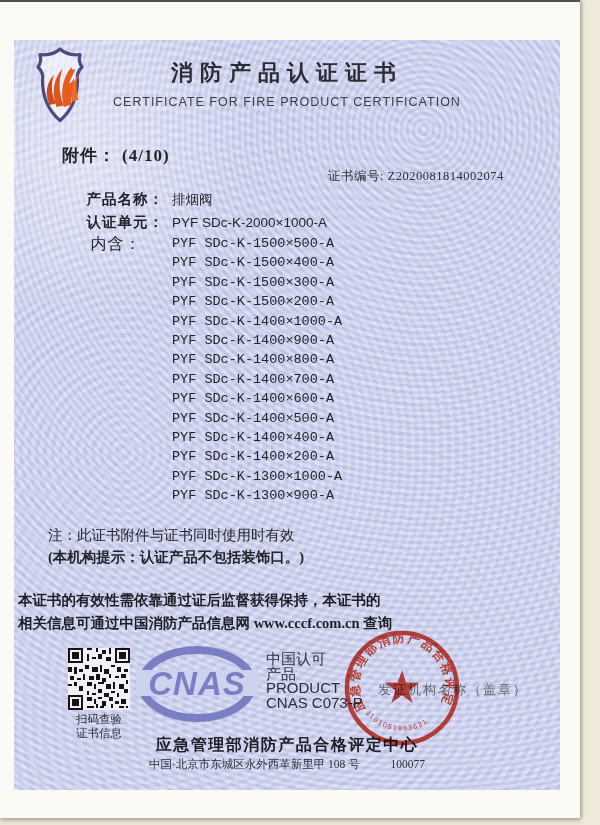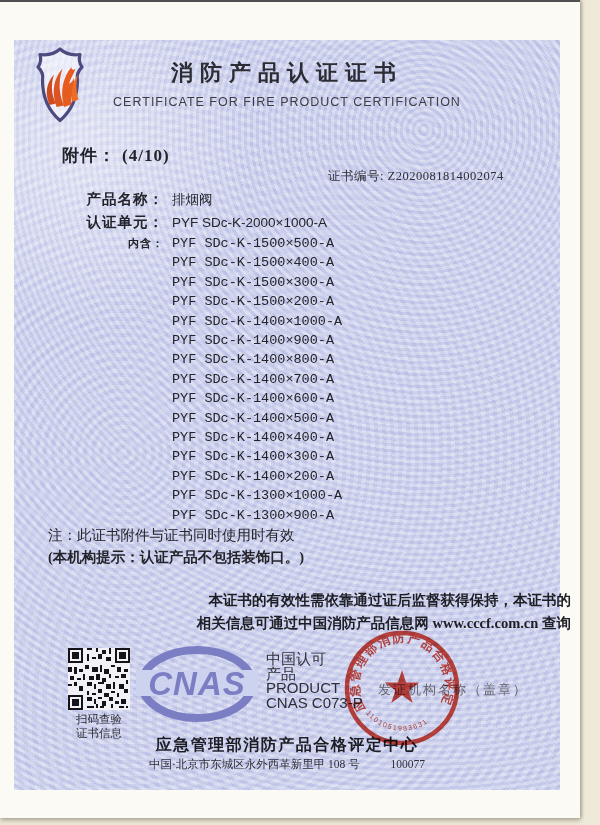--- a/index.html
+++ b/index.html
@@ -36,29 +36,29 @@
 
   .attachment { position:absolute; left:48px; top:104px; font-size:17px; font-weight:600; letter-spacing:1px; }
   .attachment .att-val { margin-left:6px; font-weight:600; }
 
   .cert-no { position:absolute; left:314px; top:128px; font-size:12.5px; color:#2e2e38; letter-spacing:.5px; }
 
   .fields { position:absolute; left:54px; top:148px; width:470px; }
   .frow { display:grid; grid-template-columns:96px auto; line-height:23px; }
   .flabel { font-weight:bold; font-size:14.5px; text-align:right; letter-spacing:1px; }
   .fvalue { font-size:13.5px; padding-left:8px; font-family:Liberation Sans, sans-serif; }
-  .contains-label { font-weight:bold; font-size:11px; text-align:right; letter-spacing:1px; line-height:19.4px; }
+  .contains-label { font-weight:normal; font-size:16px; text-align:center; letter-spacing:1px; line-height:19.4px; }
   .model-list { padding-left:8px; }
   .model-line { font-size:13.5px; line-height:19.4px; font-family:"Liberation Mono","DejaVu Sans Mono",monospace; }
 
   .notes { position:absolute; left:34px; top:485px; font-size:14.5px; line-height:21.5px; }
   .note1 { font-weight:400; }
   .note2 { font-weight:600; }
 
-  .statement { position:absolute; left:11px; top:549px; width:100%; text-align:right;
+  .statement { position:absolute; left:4px; top:549px; width:100%; text-align:left;
                font-size:14.5px; font-weight:600; line-height:23px; color:#1e1e26; }
 
   .qr-block { position:absolute; left:50px; top:608px; width:70px; text-align:center; }
   .qr { width:62px; height:62px; display:block; margin:0 auto; }
   .qr-caption { margin-top:3px; font-size:11.5px; line-height:13.5px; color:#2a2a32; }
 
   .cnas-logo { position:absolute; left:122px; top:604px; width:122px; height:80px; }
 
   .accreditation { position:absolute; left:252px; top:612px; font-size:15px; line-height:14.5px;
                    color:#2e2e3a; font-family:"Liberation Sans","DejaVu Sans",sans-serif; }
@@ -122,21 +122,20 @@
             <div class="model-line">PYF SDc-K-1500×400-A</div>
             <div class="model-line">PYF SDc-K-1500×300-A</div>
             <div class="model-line">PYF SDc-K-1500×200-A</div>
             <div class="model-line">PYF SDc-K-1400×1000-A</div>
             <div class="model-line">PYF SDc-K-1400×900-A</div>
             <div class="model-line">PYF SDc-K-1400×800-A</div>
             <div class="model-line">PYF SDc-K-1400×700-A</div>
             <div class="model-line">PYF SDc-K-1400×600-A</div>
             <div class="model-line">PYF SDc-K-1400×500-A</div>
             <div class="model-line">PYF SDc-K-1400×400-A</div>
-            <div class="model-line">PYF SDc-K-1400×300-A</div>
             <div class="model-line">PYF SDc-K-1400×200-A</div>
             <div class="model-line">PYF SDc-K-1300×1000-A</div>
             <div class="model-line">PYF SDc-K-1300×900-A</div>
           </div>
       </div>
     </div>
 
     <div class="notes">
       <div class="note1">注：此证书附件与证书同时使用时有效</div>
       <div class="note2">(本机构提示：认证产品不包括装饰口。)</div>

